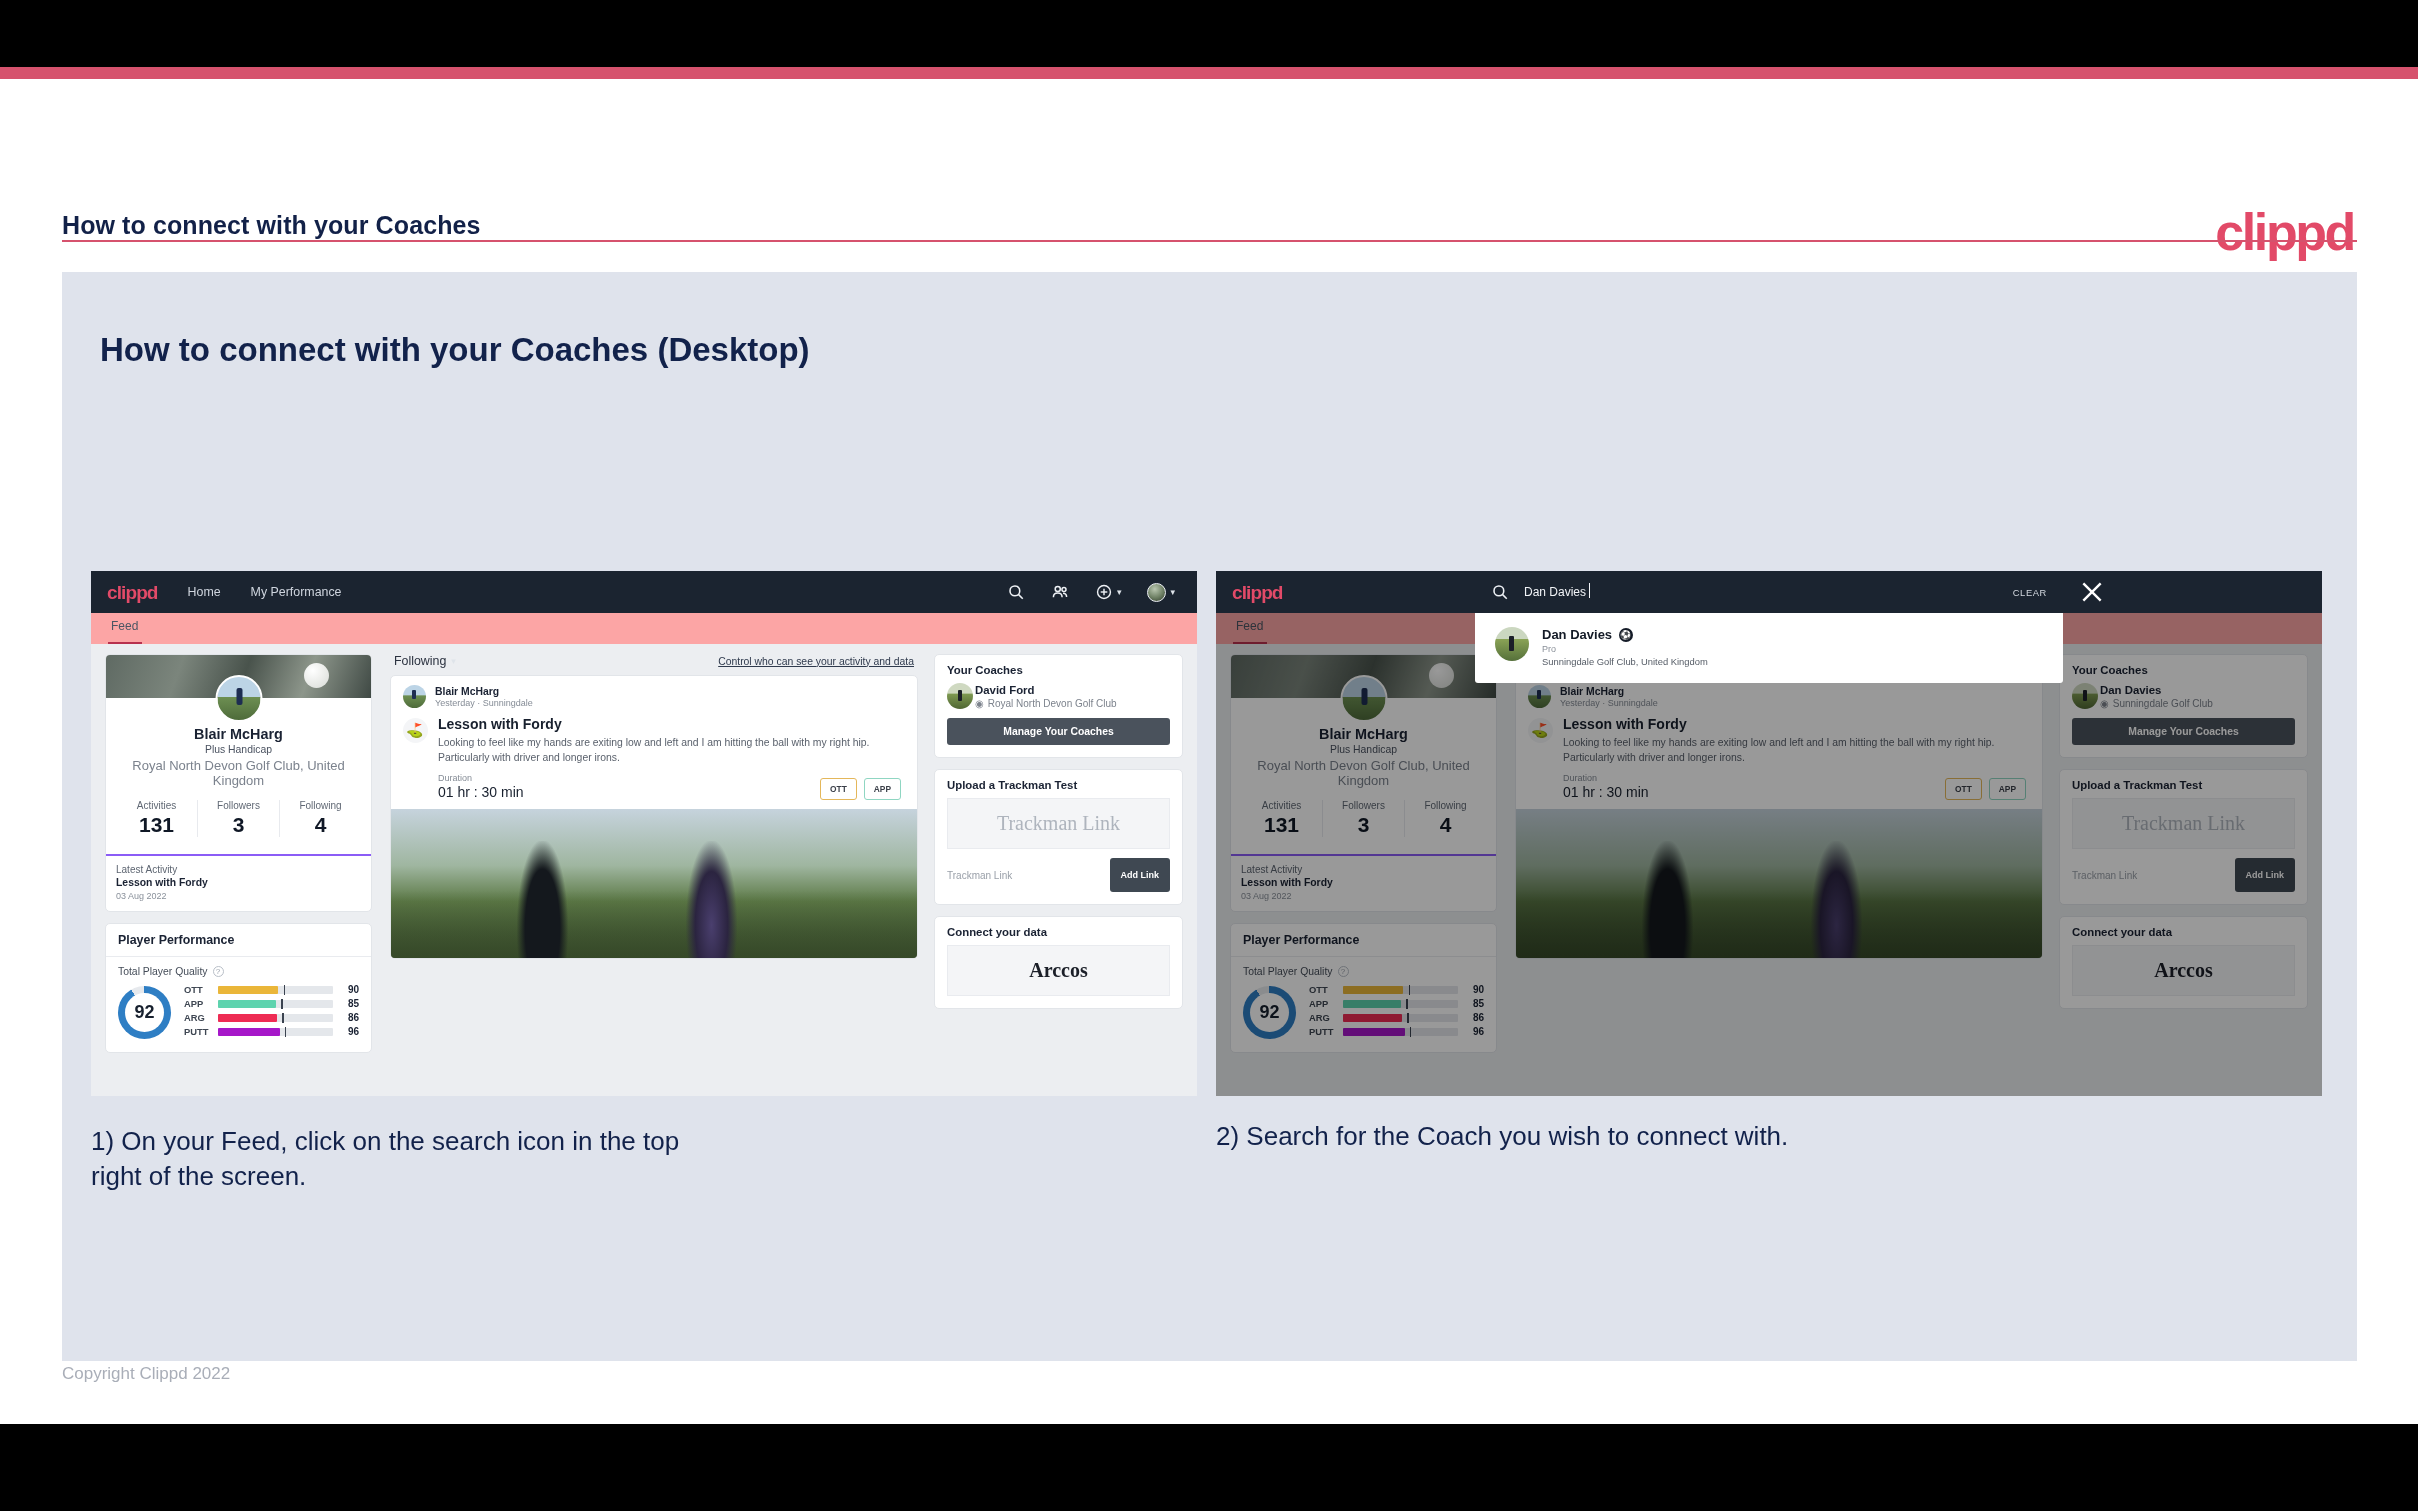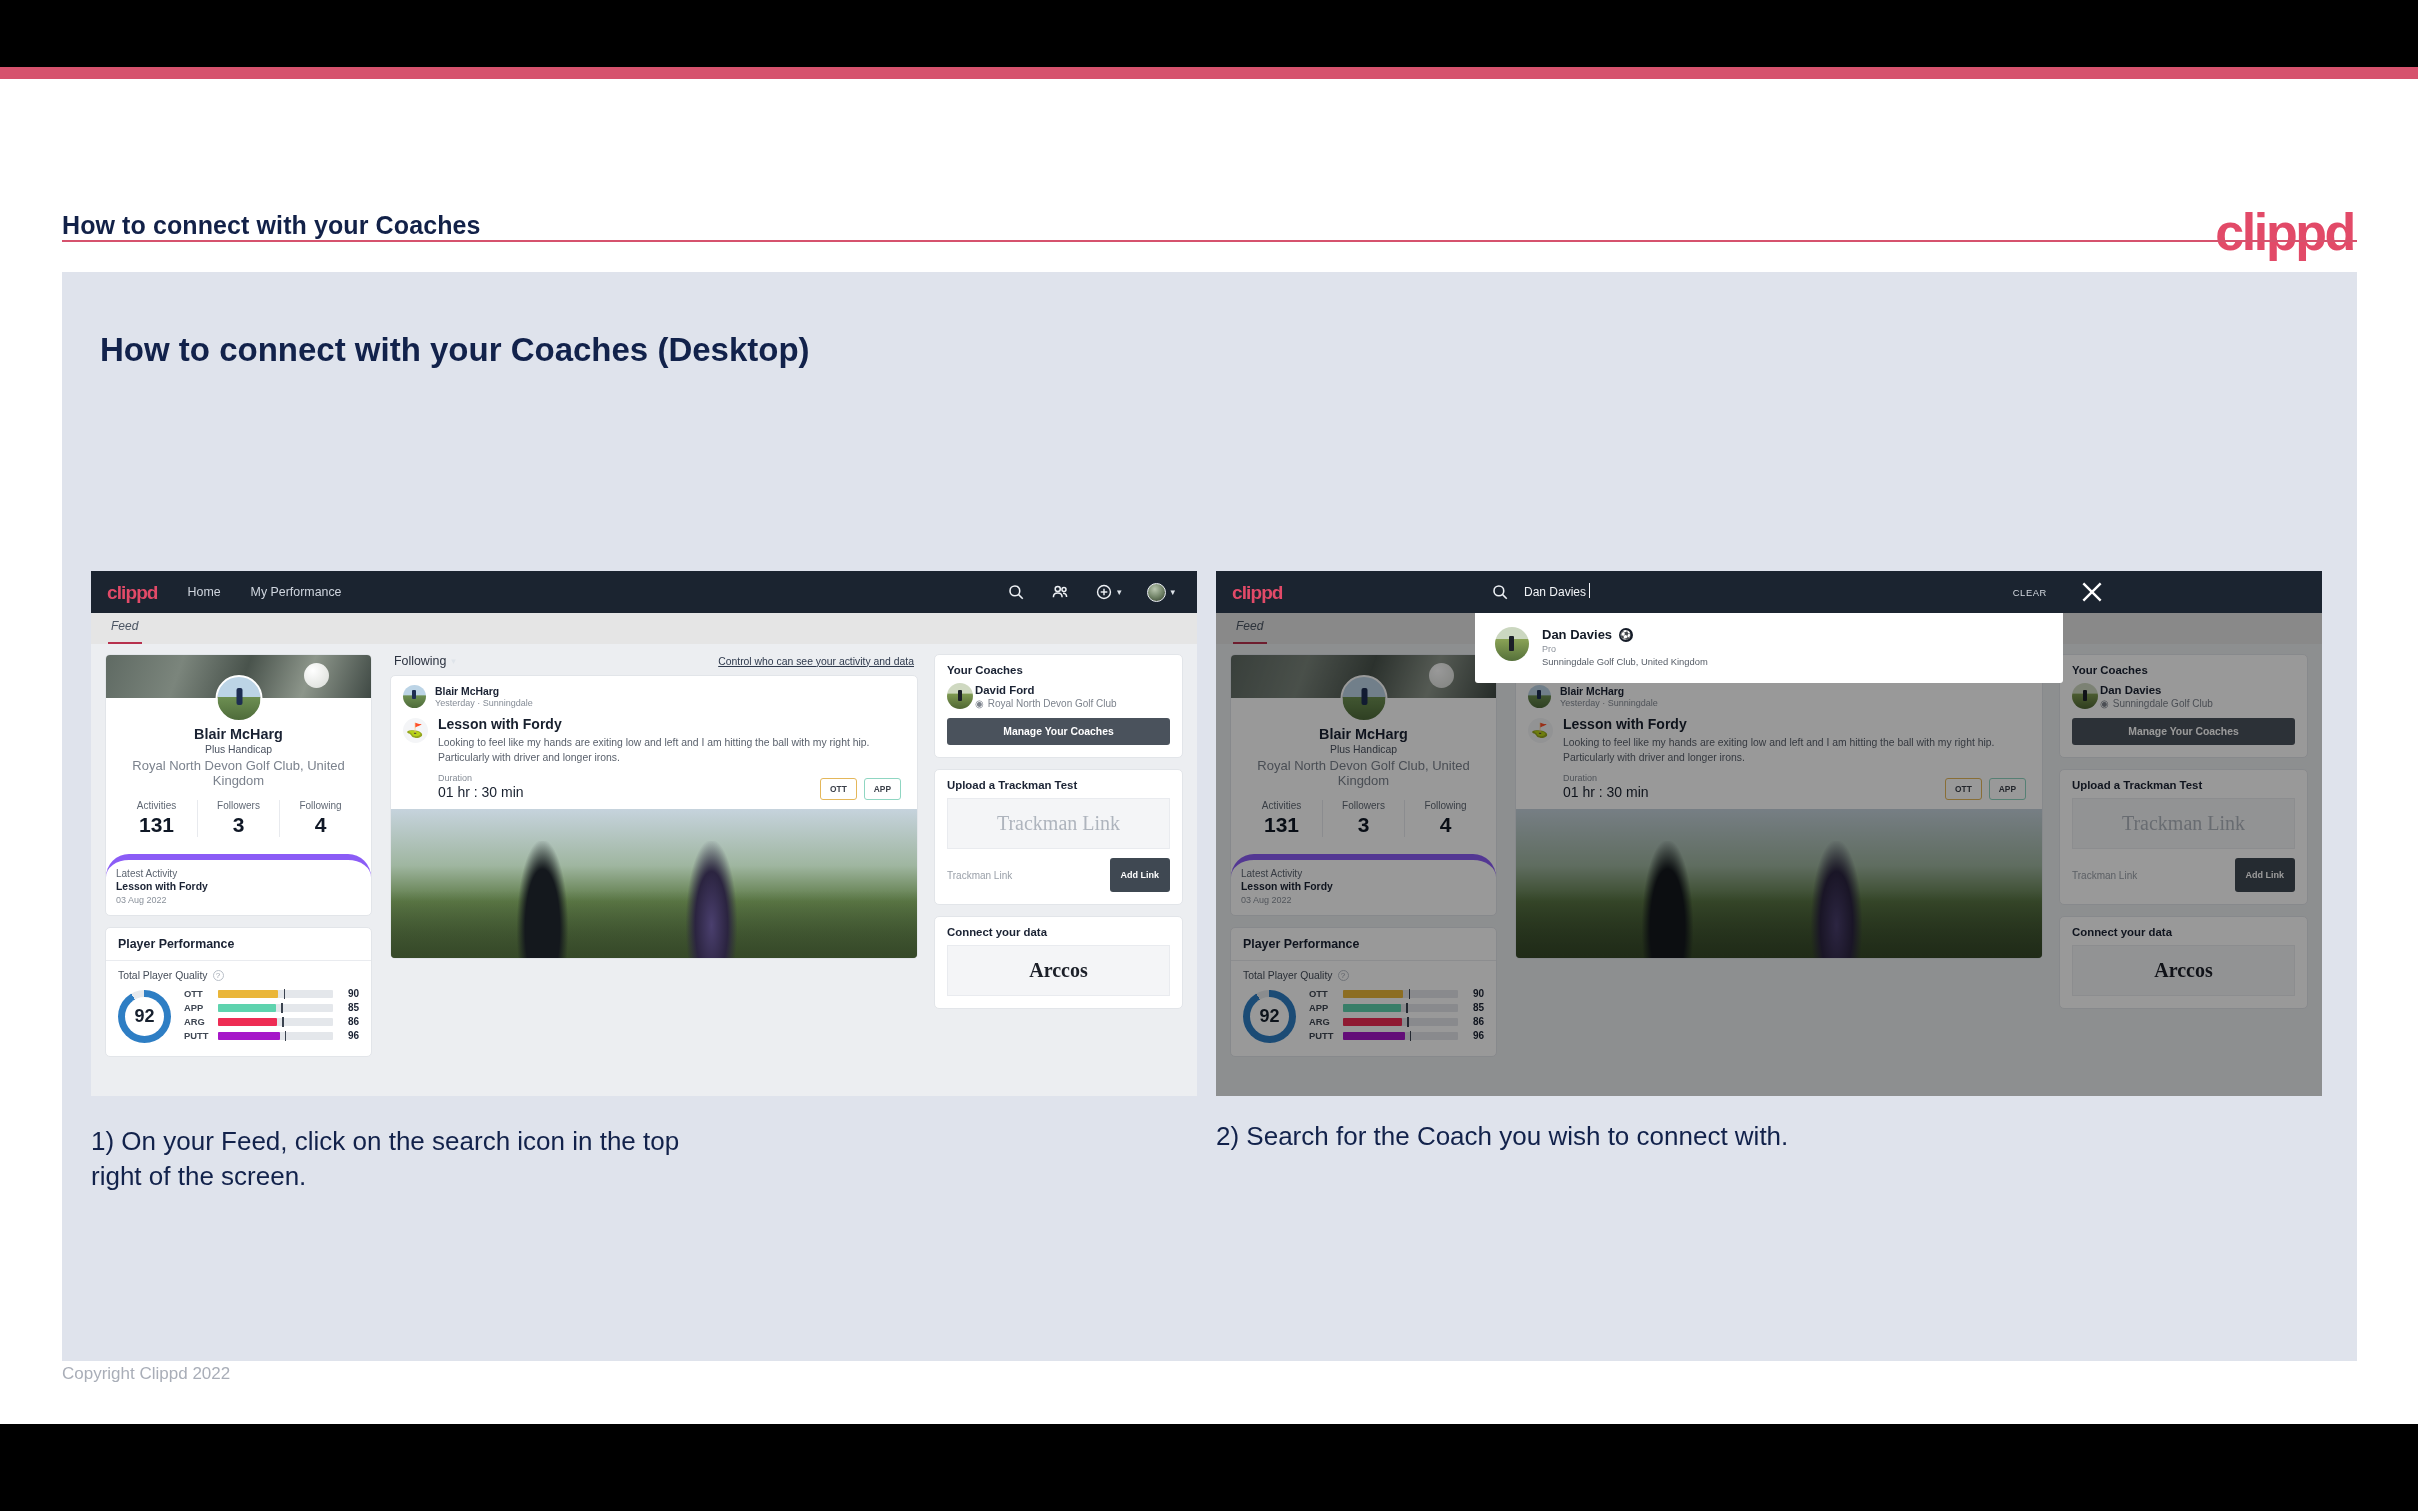--- a/index.html
+++ b/index.html
@@ -61,21 +61,21 @@
   .nav-grp { display:flex; align-items:center; gap:4px; }
   .caret { font-size:9px; color:#dfe4ea; }
   .nav-avatar {
     width:19px; height:19px; border-radius:50%;
     background: radial-gradient(circle at 40% 30%, #b9c7b0 0%, #6d7f63 55%, #2f3a2a 100%);
     border:1.5px solid #eef1f5;
   }
 
   .tabbar {
     position:absolute; left:0; top:42px; width:100%; height:32px;
-    background:#e5e5e5; border-bottom:1px solid #e3e6ea;font-style:italic;
+    background:#fca5a5; border-bottom:1px solid #e3e6ea;
   }
   .tab-feed {
     position:absolute; left:20px; top:6px; font-size:12px; color:#4b5563;
   }
   .tab-underline { position:absolute; left:17px; top:29px; width:34px; height:3px; background:#b7314e; }
 
   .app-body { position:absolute; left:0; top:73px; right:0; bottom:0; background:#eceef1; display:flex; }
   .col-left   { width:289px; padding:10px 8px 0 14px; }
   .col-center { flex:1; padding:10px 10px 0 10px; }
   .col-right  { width:269px; padding:10px 14px 0 6px; }
@@ -104,21 +104,21 @@
   }
   .prof-body { padding:28px 10px 8px; text-align:center; }
   .prof-name { font-size:14.4px; font-weight:700; color:#1a2233; }
   .prof-sub { font-size:10.4px; color:#4a5260; margin-top:2px; }
   .prof-club { font-size:13px; color:#7b828d; margin-top:3px; }
   .prof-stats { display:flex; margin-top:12px; }
   .stat { flex:1; text-align:center; border-left:1px solid #e8eaee; }
   .stat:first-child { border-left:none; }
   .stat-label { font-size:10px; color:#606874; }
   .stat-value { font-size:21px; font-weight:700; color:#101826; margin-top:2px; }
-  .prof-latest { border-top:6px solid #8b5cf6; margin-top:9px; padding:8px 10px 10px; text-align:left;border-radius:23px; }
+  .prof-latest { border-top:2px solid #8b5cf6; margin-top:9px; padding:8px 10px 10px; text-align:left; }
   .lat-title { font-size:10px; color:#5d6571; }
   .lat-name { font-size:10.4px; font-weight:700; color:#1a2233; margin-top:2px; }
   .lat-date { font-size:9px; color:#8a919b; margin-top:3px; }
 
   
   .perf-head { padding:9px 12px; font-size:12.4px; font-weight:700; color:#1a2233; border-bottom:1px solid #e9ebef; }
   .perf-body { padding:9px 12px 12px; }
   .tpq-row { display:flex; align-items:center; font-size:10.4px; color:#454d59; }
   .qmark {
     width:11px; height:11px; border-radius:50%; border:1px solid #b9bfc8;

